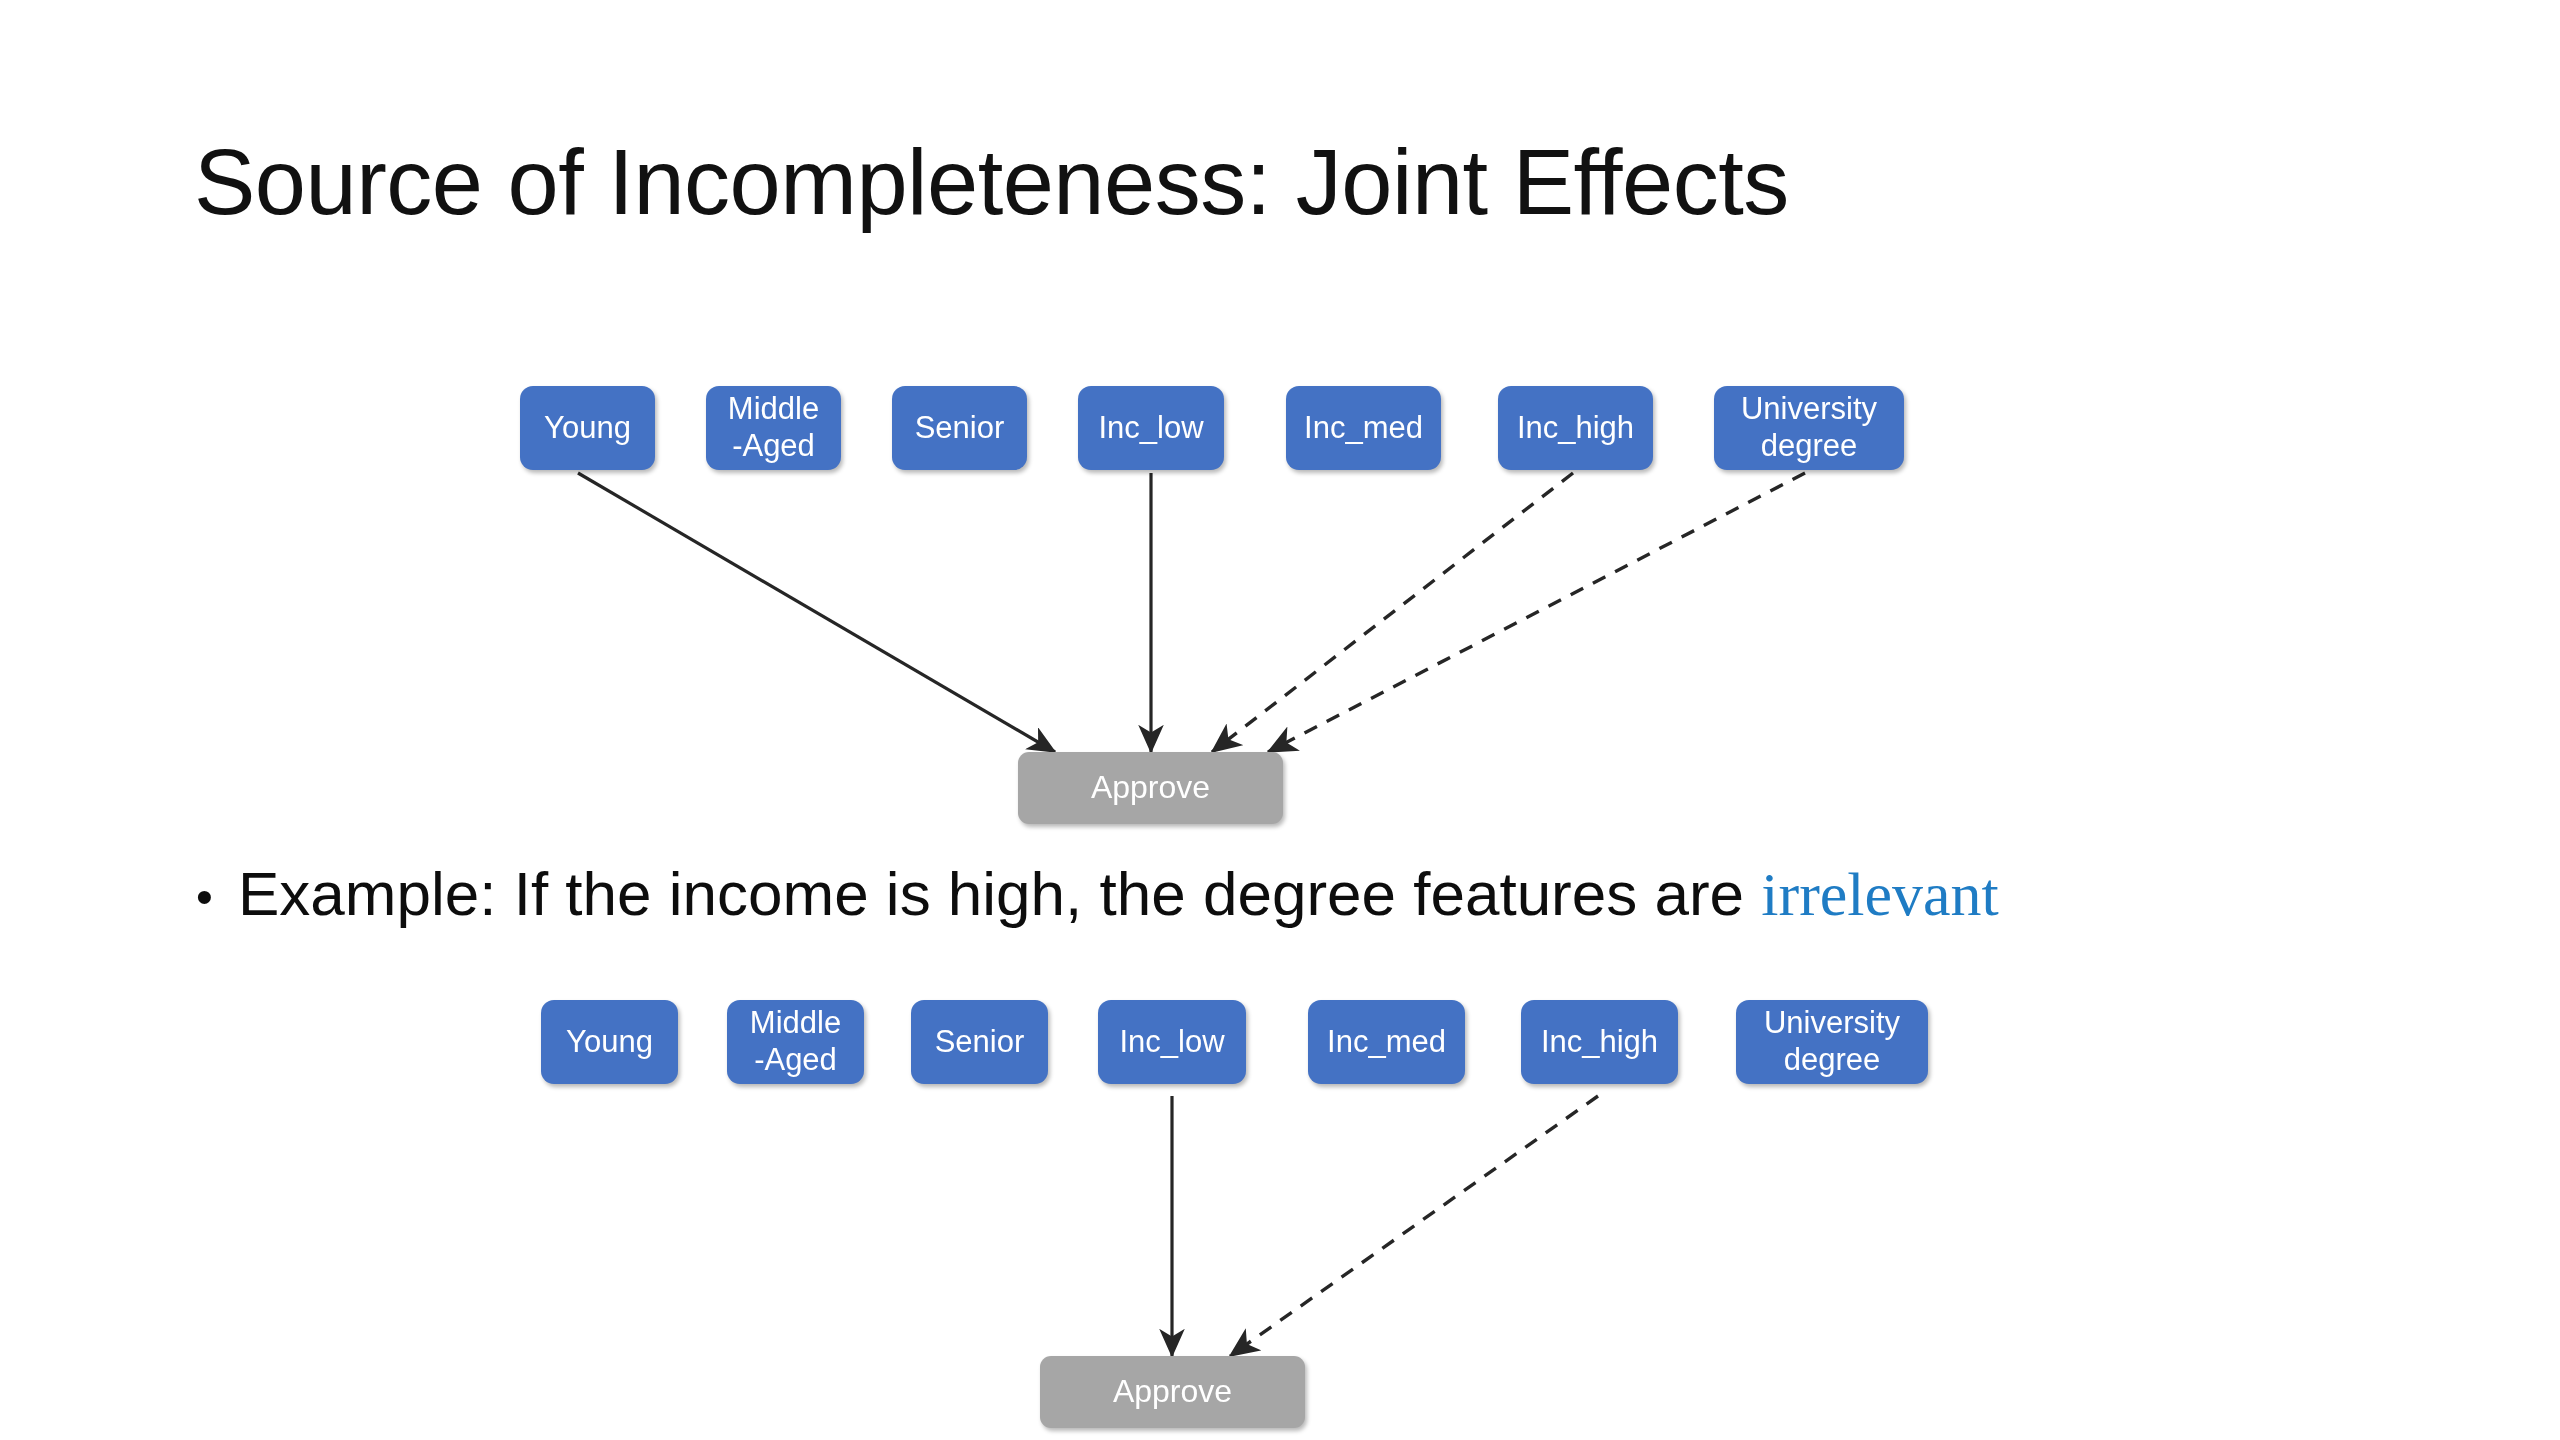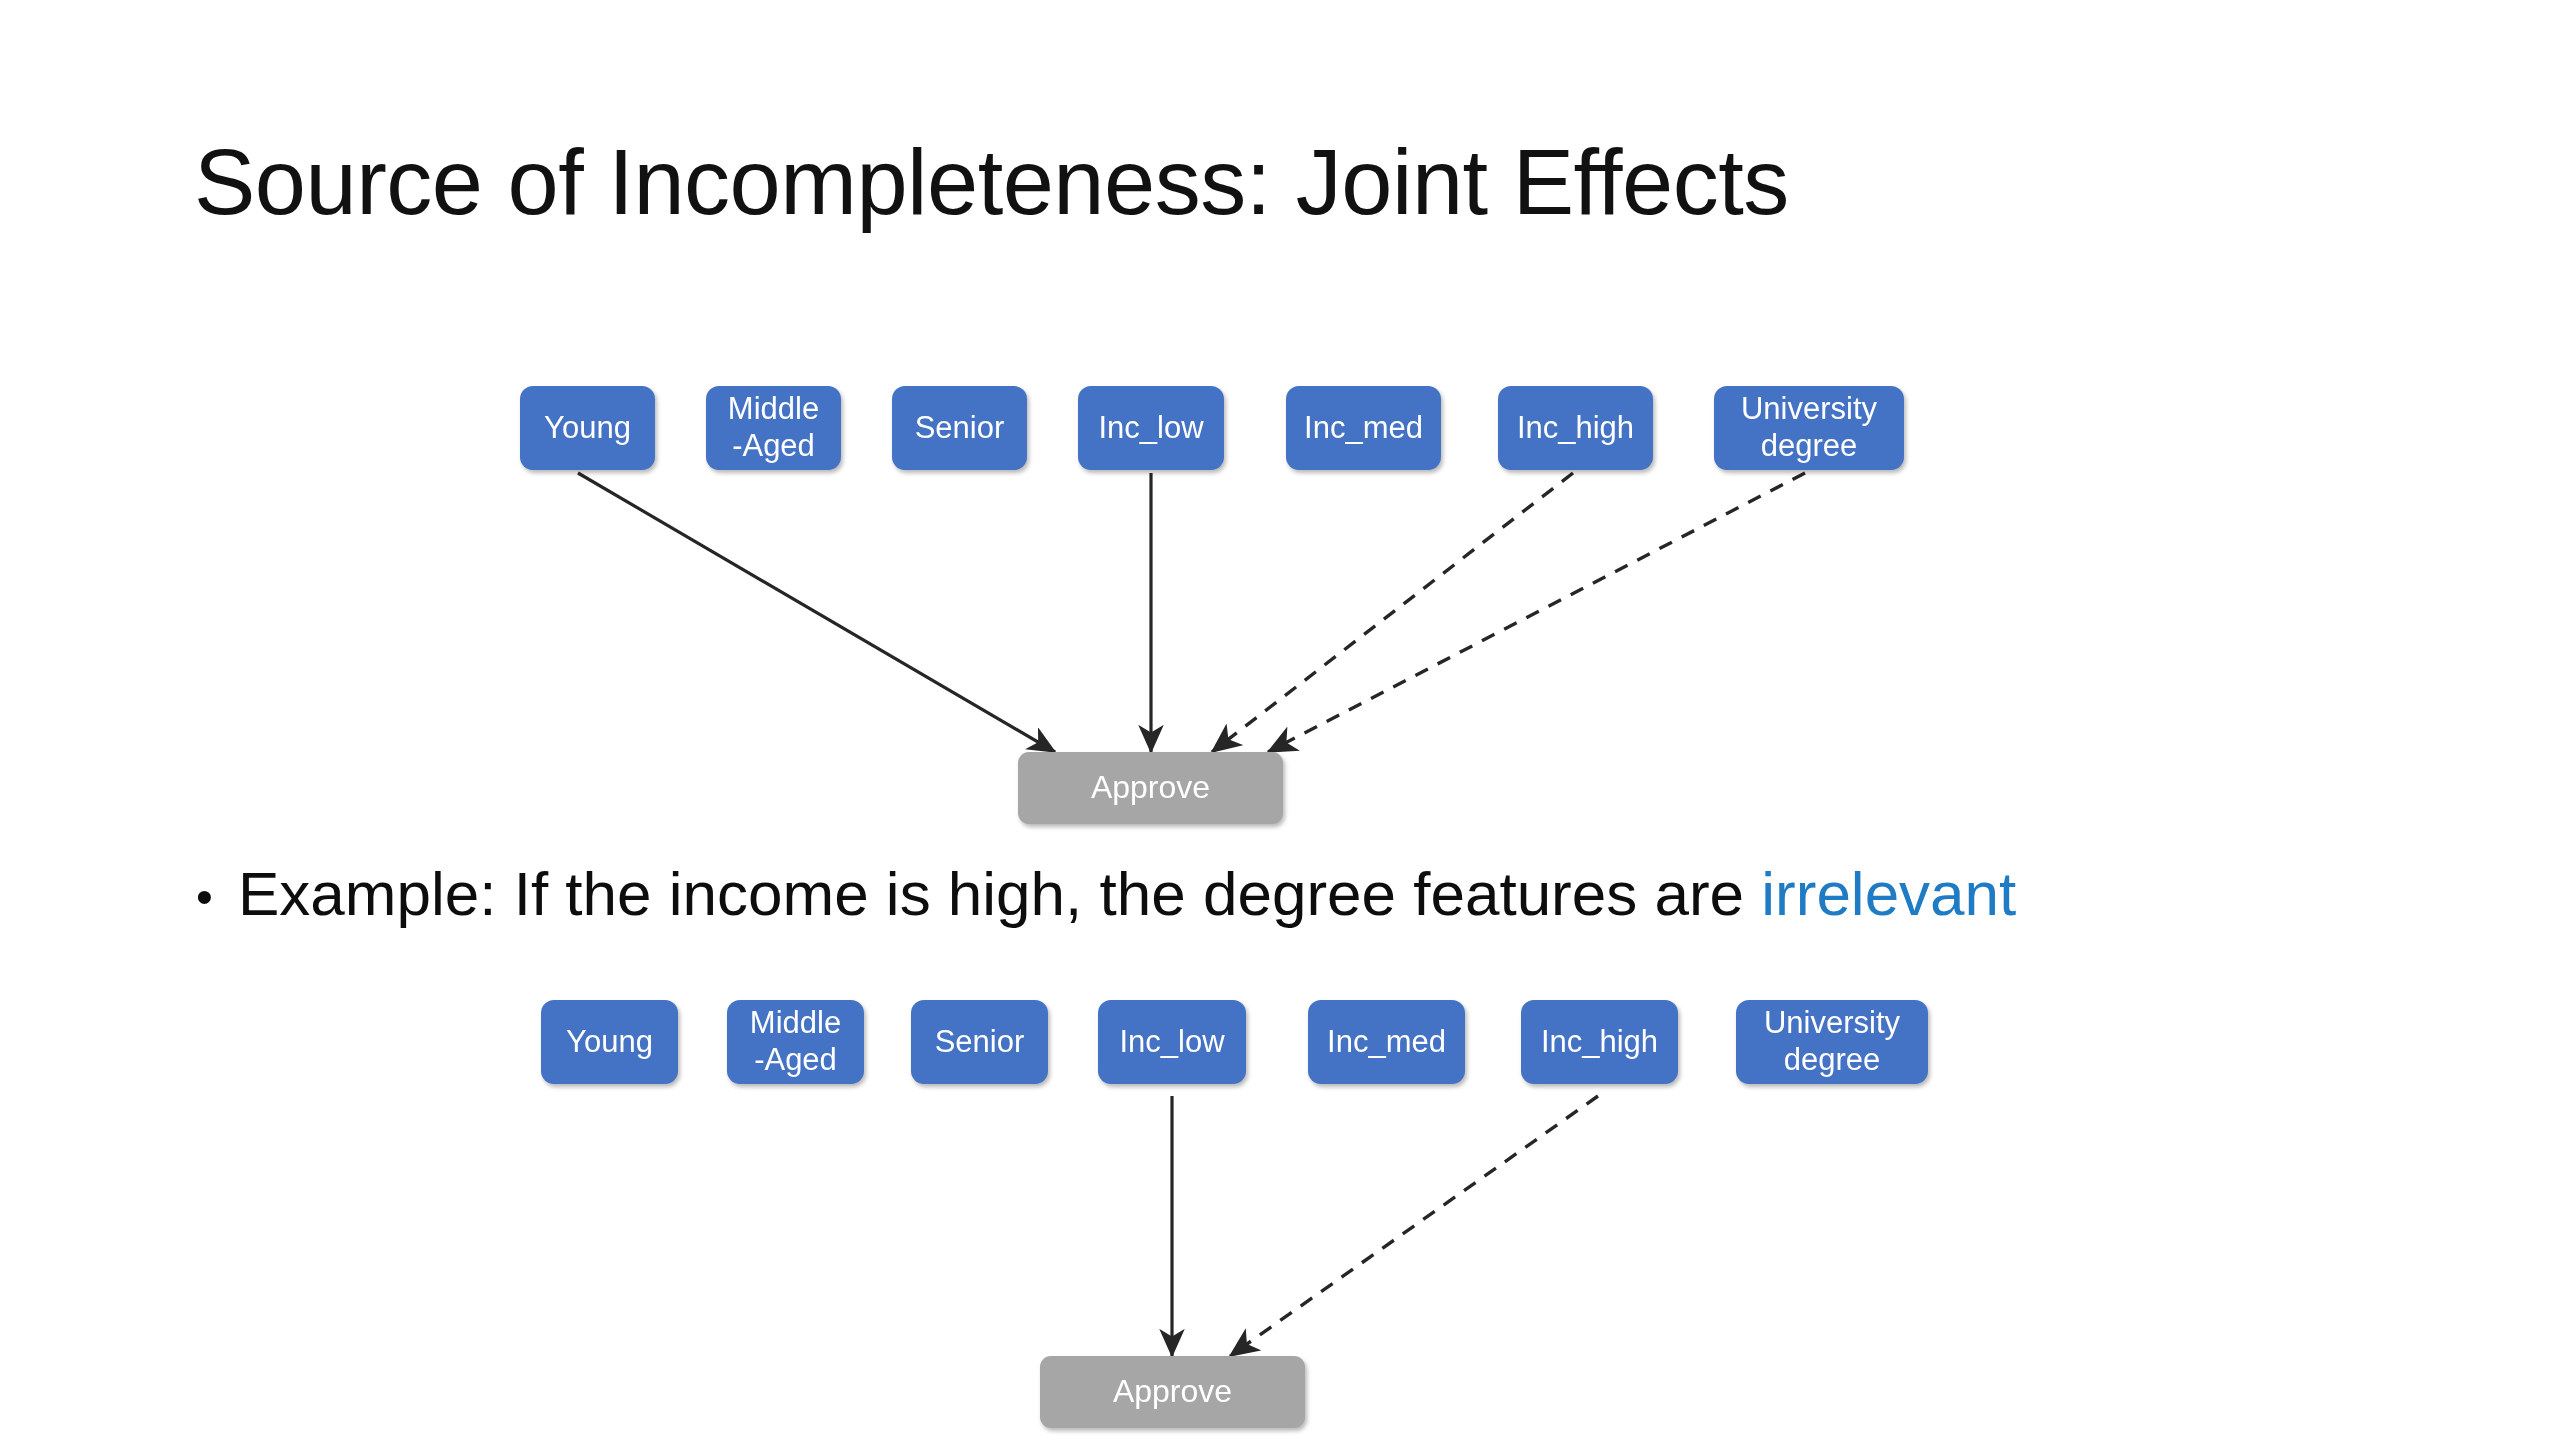--- a/index.html
+++ b/index.html
@@ -45,20 +45,21 @@
     color: #0d0d0d;
   }
   #bullet-line .bullet-dot {
     display: inline-block;
     width: 42px;
     font-size: 48px;
     vertical-align: 2px;
   }
   #bullet-line .highlight {
     color: #1F7CC4;
+    font-family: Liberation Serif, serif;
   }
 
   
   .diagram {
     position: absolute;
     left: 0;
     top: 0;
     width: 2560px;
     height: 1440px;
     pointer-events: none;

